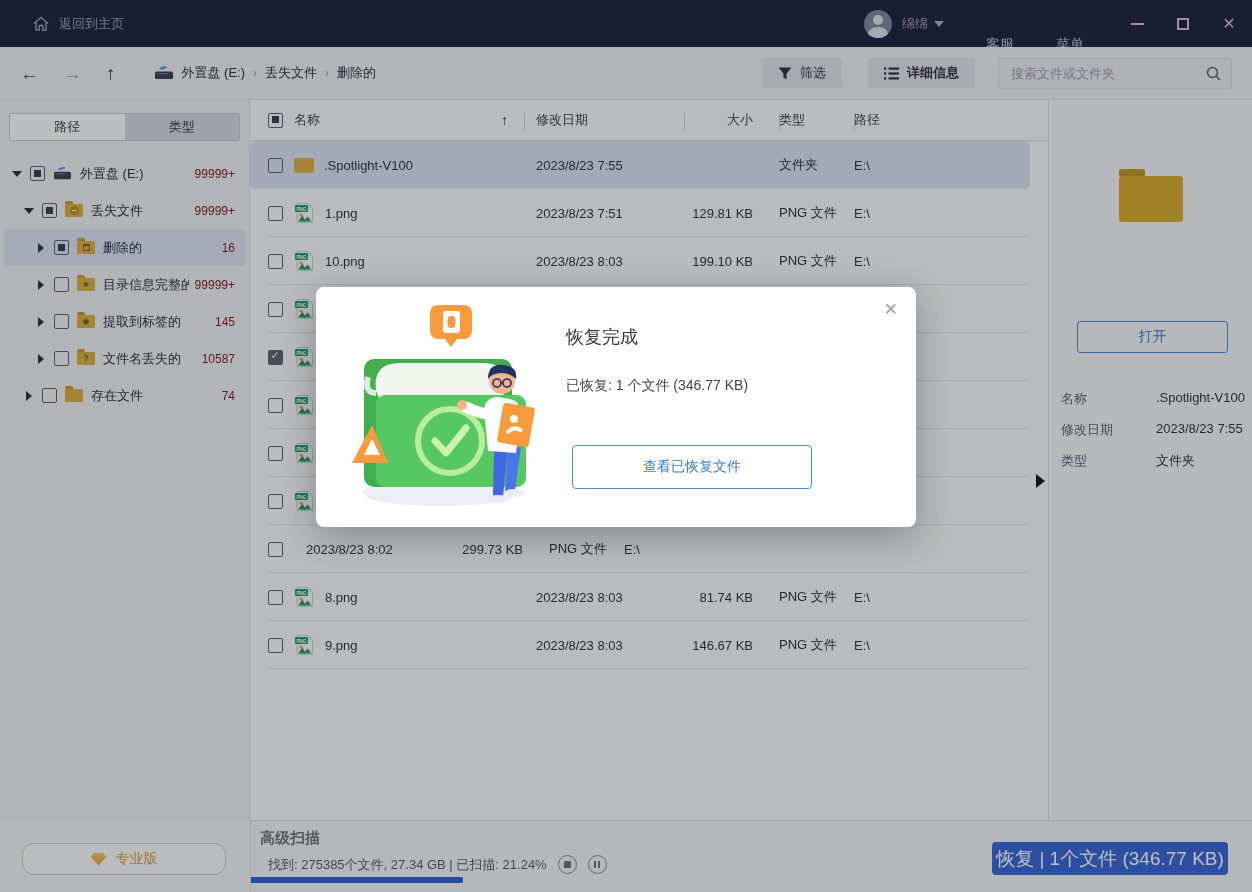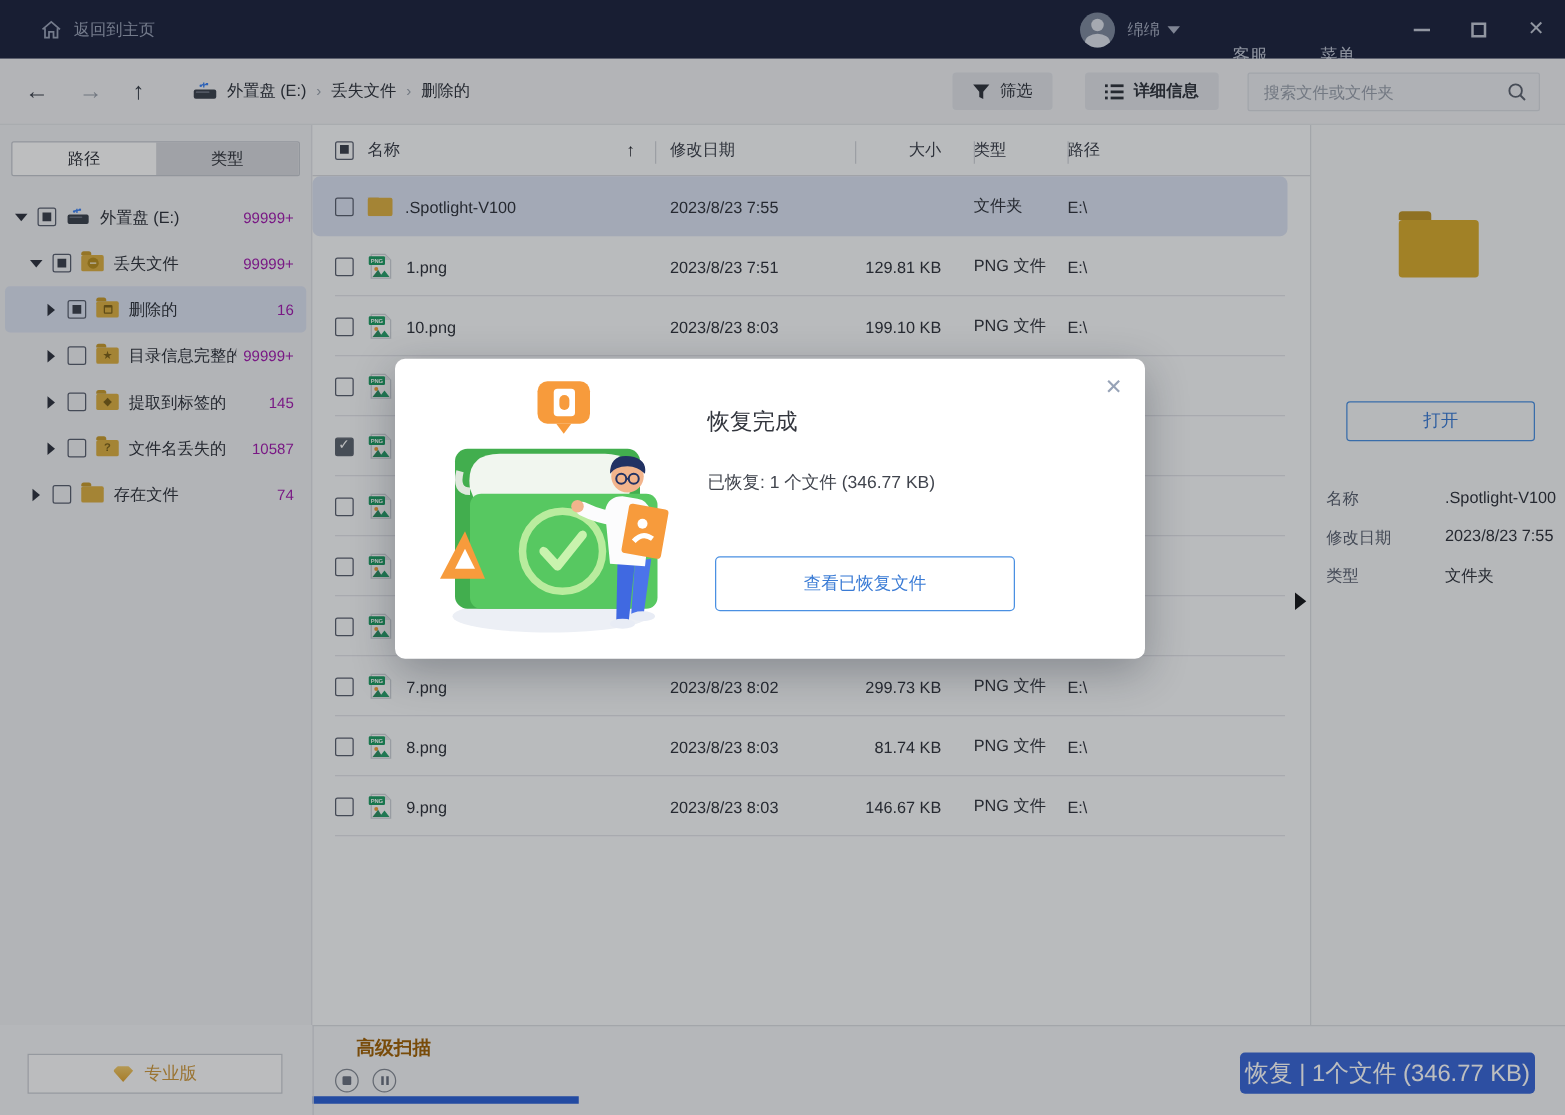--- a/index.html
+++ b/index.html
@@ -44,21 +44,21 @@
   .side-tabs { display:flex; margin:13px 9px 12px 9px; border:1px solid #c5c8cf; border-radius:2px; overflow:hidden; height:28px; }
   .side-tab { flex:1; display:flex; align-items:center; justify-content:center; font-size:13px; color:#33363e; background:#d7d9de; cursor:pointer; }
   .side-tab.active { background:#ffffff; }
   .tree { padding:2px 4px 0 4px; }
   .tree-item { display:flex; align-items:center; height:37px; border-radius:4px; padding-right:10px; cursor:pointer; }
   .tree-item.selected { background:#dde4f3; }
   .tw-arrow { width:14px; display:flex; justify-content:center; flex:0 0 14px; }
   .tri-down { width:0; height:0; border-left:5px solid transparent; border-right:5px solid transparent; border-top:6px solid #2f3440; }
   .tri-right { width:0; height:0; border-top:5px solid transparent; border-bottom:5px solid transparent; border-left:6px solid #2f3440; }
   .tree-label { font-size:13px; color:#2f333c; margin-left:8px; white-space:nowrap; overflow:hidden; }
-  .tree-count { margin-left:auto; font-size:12px; color:#a21caf; padding-left:6px; }
+  .tree-count { margin-left:auto; font-size:12px; color:#7f1d1d; padding-left:6px; }
 
   
   .cb { width:15px; height:15px; border:1.5px solid #5a6070; border-radius:2px; flex:0 0 15px; position:relative; background:transparent; }
   .cb.partial::after { content:""; position:absolute; left:2.5px; top:2.5px; width:7px; height:7px; background:#3c414d; }
   .cb.checked { background:#5d6470; border-color:#5d6470; }
   .cb.checked::after { content:"✓"; position:absolute; left:1.5px; top:-1.5px; color:#fff; font-size:11px; font-weight:bold; }
 
   
   .folder-ic { width:18px; height:13px; background:#ddb043; border-radius:1.5px; position:relative; flex:0 0 18px; margin-left:8px; }
   .folder-ic::before { content:""; position:absolute; left:0; top:-3px; width:8px; height:3px; background:#c89c2e; border-radius:2px 2px 0 0; }
@@ -96,29 +96,29 @@
   .p-fields { position:absolute; left:12px; top:290px; right:0; }
   .p-field { display:flex; margin-bottom:13px; font-size:13px; }
   .p-label { flex:0 0 95px; color:#5a6170; }
   .p-value { color:#30343d; white-space:nowrap; overflow:hidden; }
   .collapse-tri { position:absolute; left:-13px; top:374px; width:0; height:0; border-top:7px solid transparent; border-bottom:7px solid transparent; border-left:9px solid #17181c; cursor:pointer; }
 
   
   .footer { position:absolute; left:0; top:820px; width:1252px; height:72px; background:#f5f6f8; }
   .footer::before { content:""; position:absolute; left:250px; right:0; top:0; height:1px; background:#dcdee3; }
   .footer::after { content:""; position:absolute; left:250px; top:0; bottom:0; width:1px; background:#dcdee3; }
-  .scan-title { position:absolute; left:285px; top:9px; font-size:15px; font-weight:bold; color:#a16207; }
+  .scan-title { position:absolute; left:260px; top:9px; font-size:15px; font-weight:bold; color:#737373; }
   .scan-stats { position:absolute; left:268px; top:35px; font-size:13px; color:#565c68; display:flex; align-items:center; gap:11px; }
   .circle-btn { width:19px; height:19px; border:1.5px solid #858b96; border-radius:50%; display:flex; align-items:center; justify-content:center; cursor:pointer; }
   .stop-sq { width:7px; height:7px; background:#6a7widt; background:#6a7180; border-radius:1px; }
   .pause-bars { display:flex; gap:2px; }
   .pause-bars i { width:2px; height:7px; background:#6a7180; }
   .progressbar { position:absolute; left:250px; top:57px; width:1002px; height:6px; background:transparent; }
   .progress-fill { height:100%; background:#2d62d8; }
-  .pro-btn { position:absolute; left:22px; top:23px; width:204px; height:32px; background:#fdfdfe; border:1px solid #c9ccd3; border-radius:0; display:flex; align-items:center; justify-content:center; gap:9px; cursor:pointer; }
+  .pro-btn { position:absolute; left:22px; top:23px; width:204px; height:32px; background:#fdfdfe; border:1px solid #c9ccd3; border-radius:12px; display:flex; align-items:center; justify-content:center; gap:9px; cursor:pointer; }
   .pro-label { color:#cf9a3f; font-size:14px; }
   .diamond { width:16px; height:13px; background:linear-gradient(180deg,#f3cc6c,#dfa32f); clip-path:polygon(25% 0,75% 0,100% 32%,50% 100%,0 32%); }
   .recover-btn { position:absolute; left:992px; top:22px; width:236px; height:33px; background:#3a68d8; border:none; border-radius:4px; color:#fff; font-size:19px; cursor:pointer; font-family:inherit; }
 
   
   .dim { position:absolute; left:0; top:0; width:1252px; height:892px; background:rgba(10,13,20,0.27); z-index:50; }
   .modal { position:absolute; left:316px; top:287px; width:600px; height:240px; background:#fff; border-radius:8px; box-shadow:0 10px 34px rgba(20,26,40,0.30); z-index:100; }
   .modal-close { position:absolute; right:18px; top:14px; color:#97a3b7; font-size:17px; cursor:pointer; line-height:1; }
   .modal-illu { position:absolute; left:26px; top:10px; }
   .modal-title { position:absolute; left:250px; top:38px; font-size:18px; color:#33363e; }
@@ -472,32 +472,20 @@
         </div>
         <div class="col-date"></div>
         <div class="col-size"></div>
         <div class="col-type"></div>
         <div class="col-path"></div>
       </div>
       <div class="f-row">
         <div class="col-check">
           <span class="cb"></span>
         </div>
-        <div class="col-name">
-          <span class="png-ic"><svg width="21" height="22" viewBox="0 0 21 22">
-              <path d="M3 1.5 H14 L18.5 6 V20.5 H3 Z" fill="#fdfdfd" stroke="#ccd1d8" stroke-width="1"></path>
-              <path d="M14 1.5 L18.5 6 H14 Z" fill="#e3e6ea"></path>
-              <rect x="1" y="3" width="13" height="7" rx="1" fill="#1f9d63"></rect>
-              <text x="7.5" y="8.6" font-size="4.6" font-weight="bold" fill="#ffffff" text-anchor="middle" font-family="Liberation Sans,sans-serif">PNG</text>
-              <circle cx="7" cy="13.2" r="1.6" fill="#f0a23c"></circle>
-              <path d="M4 19.5 L8.5 13.8 L12 19.5 Z" fill="#2e8f63"></path>
-              <path d="M9.5 19.5 L13.6 14.4 L17.6 19.5 Z" fill="#29a06b"></path>
-            </svg></span>
-          <span>7.png</span>
-        </div>
         <div class="col-date">2023/8/23 8:02</div>
         <div class="col-size">299.73 KB</div>
         <div class="col-type">PNG 文件</div>
         <div class="col-path">E:\</div>
       </div>
       <div class="f-row">
         <div class="col-check">
           <span class="cb"></span>
         </div>
         <div class="col-name">
@@ -561,20 +549,21 @@
   <div class="collapse-tri"></div>
 </div>
 
 <div class="footer">
   <div class="pro-btn">
     <span class="diamond"></span>
     <span class="pro-label">专业版</span>
   </div>
   <div class="scan-title">高级扫描</div>
   <div class="scan-stats">
+    <span>找到: 275385个文件, 27.34 GB | 已扫描: 21.24%</span>
     <span class="circle-btn">
         <span class="stop-sq"></span>
       </span>
     <span class="circle-btn">
         <span class="pause-bars">
           <i></i>
           <i></i>
         </span>
       </span>
   </div>

